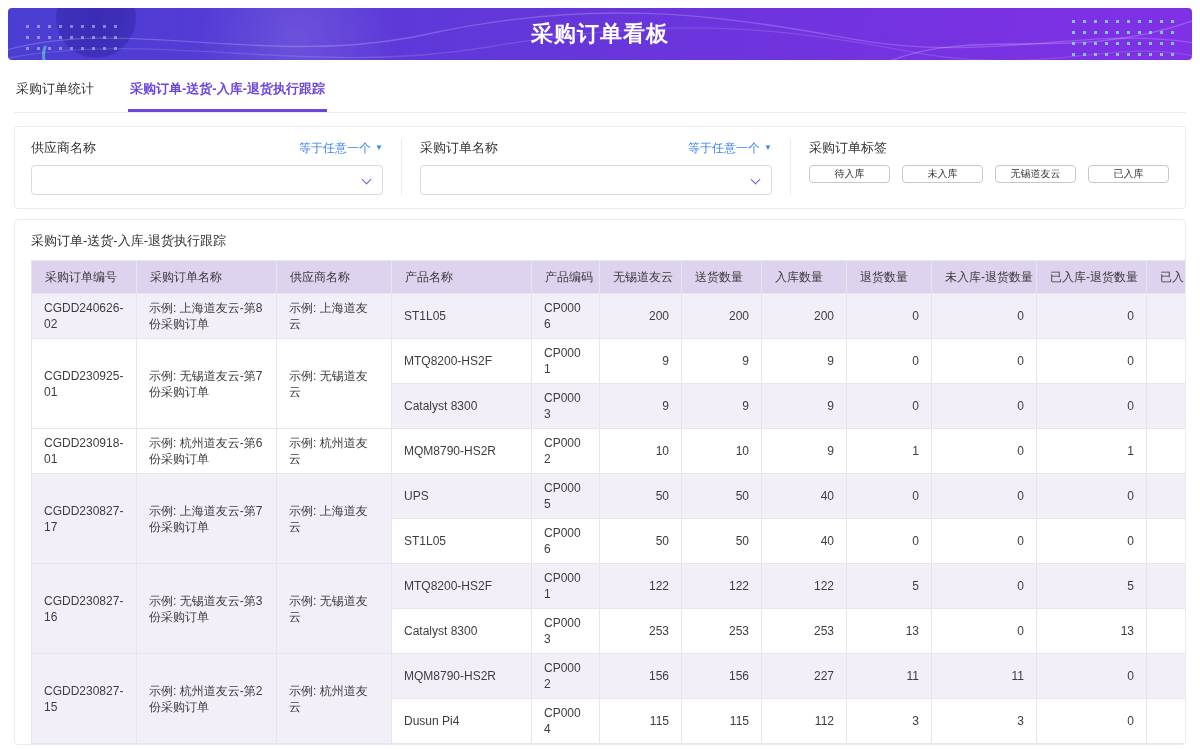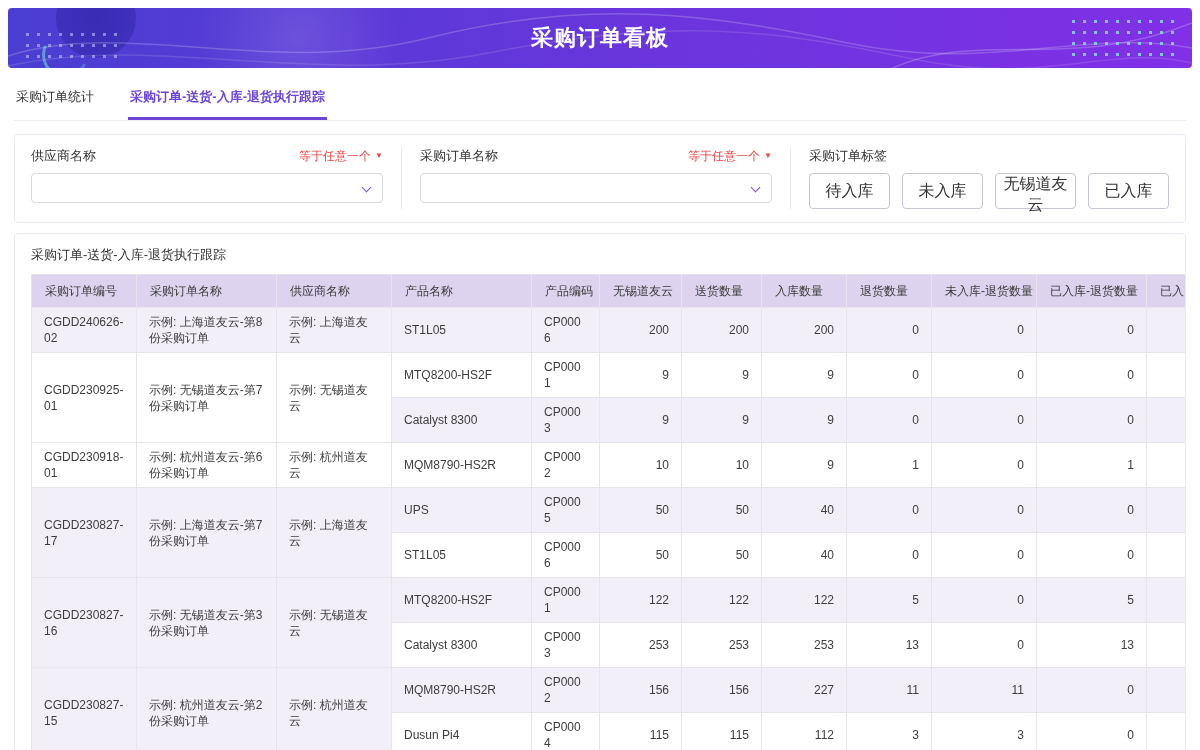--- a/index.html
+++ b/index.html
@@ -2,21 +2,21 @@
 <html><head>
 <meta charset="utf-8">
 <style>
   * { margin:0; padding:0; box-sizing:border-box; }
   html,body { width:1200px; height:750px; overflow:hidden; background:#fff;
     font-family:"Liberation Sans","DejaVu Sans",sans-serif; color:#333; }
 
   .page { width:1200px; height:750px; overflow:hidden; background:#fff; }
 
   
-  .banner { position:relative; height:60px; margin:8px 8px 0; border-radius:4px;
+  .banner { position:relative; height:52px; margin:8px 8px 0; border-radius:4px;
     background:linear-gradient(95deg,#4a3ed2 0%,#6a35dc 55%,#8130e6 100%); overflow:hidden; }
   .banner-title { position:absolute; left:0; right:0; top:50%; transform:translateY(-50%);
     text-align:center; color:#fff; font-size:22px; font-weight:bold; letter-spacing:1px; }
   .circle-a { position:absolute; left:48px; top:-30px; width:80px; height:80px; border-radius:50%;
     background:radial-gradient(circle,rgba(43,32,158,.6),rgba(43,32,158,.35)); }
   .ring-a { position:absolute; left:34px; top:24px; width:46px; height:46px; border-radius:50%;
     border:3px solid transparent; border-left-color:rgba(110,230,210,.55);
     border-bottom-color:rgba(110,230,210,.3); transform:rotate(-20deg); }
   .glow { position:absolute; left:170px; top:-45px; width:240px; height:150px; border-radius:50%;
     background:radial-gradient(circle,rgba(255,255,255,.12),transparent 70%); }
@@ -35,31 +35,31 @@
   .tab.active { color:#6b46d9; font-weight:bold; border-bottom-color:#6b46d9; }
 
   
   .filters { display:flex; margin:13px 14px 0; border:1px solid #ebe9f1; border-radius:4px;
     padding:12px 16px 13px; background:#fff; }
   .fgroup { width:352px; }
   .fgroup.tags { flex:1; width:auto; }
   .frow { display:flex; justify-content:space-between; align-items:center; margin-bottom:8px; height:18px; }
   .flabel { font-size:13px; color:#333; }
   .flabel.bold { font-weight:normal; }
-  .fop { font-size:12px; color:#ef4444; cursor:pointer; display:flex; align-items:center; gap:4px; }
+  .fop { font-size:12px; color:#3b82f6; cursor:pointer; display:flex; align-items:center; gap:4px; }
   .caret { font-size:8px; line-height:1; }
   .fselect { position:relative; height:30px; border:1px solid #d9d9d9; border-radius:4px;
     background:#fff; cursor:pointer; display:flex; align-items:center; padding:0 28px 0 10px; }
   .fvalue { font-size:12px; color:#666; }
   .chev { position:absolute; right:12px; top:10px; width:7px; height:7px;
     border-right:1.6px solid #7b52e0; border-bottom:1.6px solid #7b52e0; transform:rotate(45deg); }
   .vdiv { width:1px; background:#eceaf1; margin:0 18px; }
   .tagrow { display:flex; gap:12px; }
-  .tag { flex:1; height:36px; background:#fff; border:1px solid #c9c4d4; border-radius:4px;
-    font-size:16px; color:#333; cursor:pointer; font-family:inherit; }
+  .tag { flex:1; height:18px; background:#fff; border:1px solid #c9c4d4; border-radius:4px;
+    font-size:10px; color:#333; cursor:pointer; font-family:inherit; }
 
   
   .tablepanel { margin:10px 14px 0; border:1px solid #ebe9f1; border-radius:4px;
     padding:8px 0 0 16px; background:#fff; overflow:hidden; }
   .ttitle { font-size:13px; color:#333; padding:4px 0 10px; }
   .twrap { width:1156px; overflow:hidden; }
   table { border-collapse:collapse; table-layout:fixed; width:1200px; font-size:12px; }
   th, td { border:1px solid #e7e4ee; vertical-align:middle; line-height:16px; }
   th { background:#ddd3ee; color:#3a3a3a; font-weight:500; text-align:left;
     padding:8px 13px; white-space:nowrap; overflow:hidden; }

